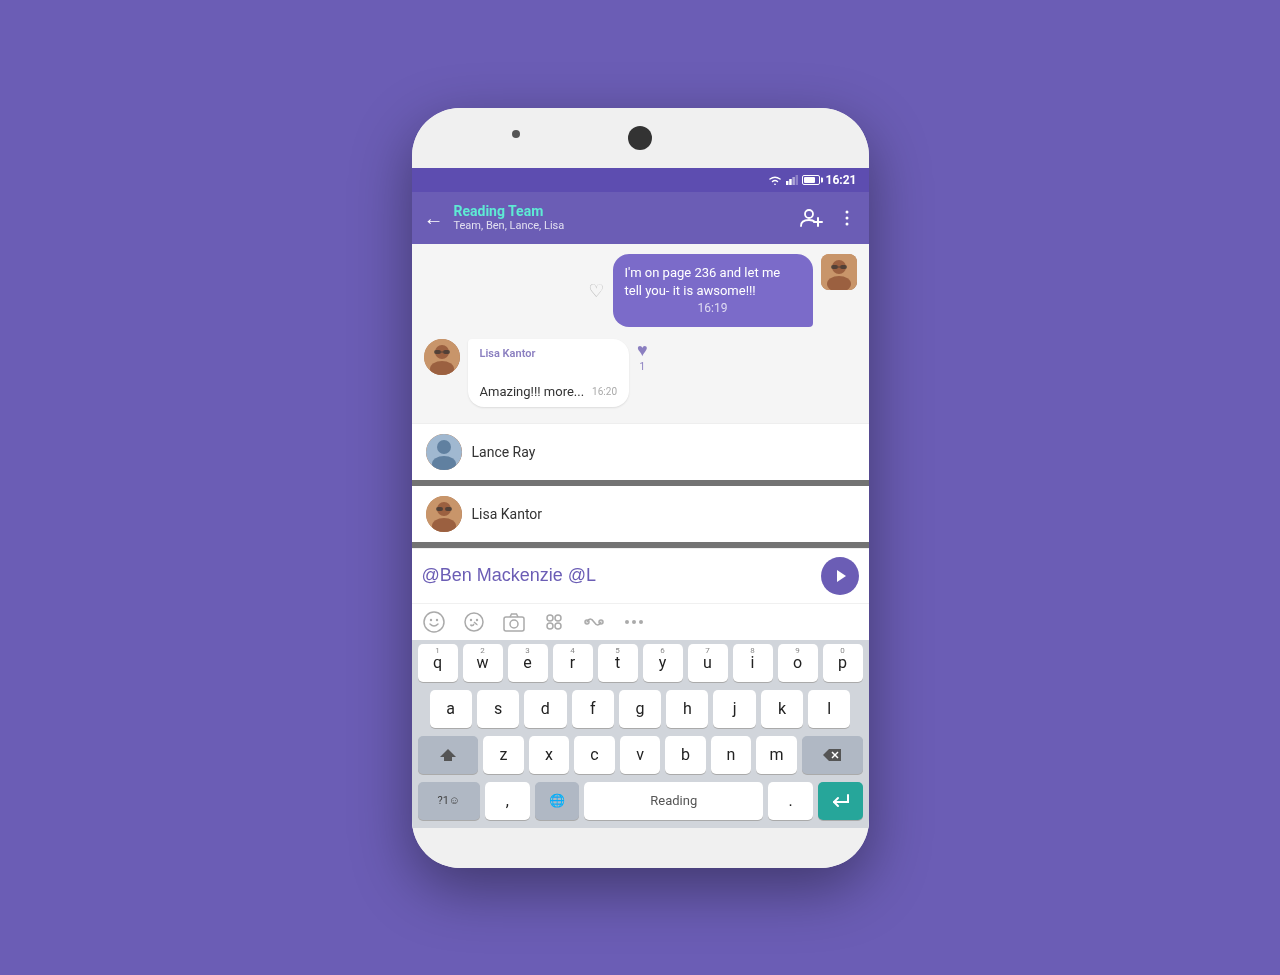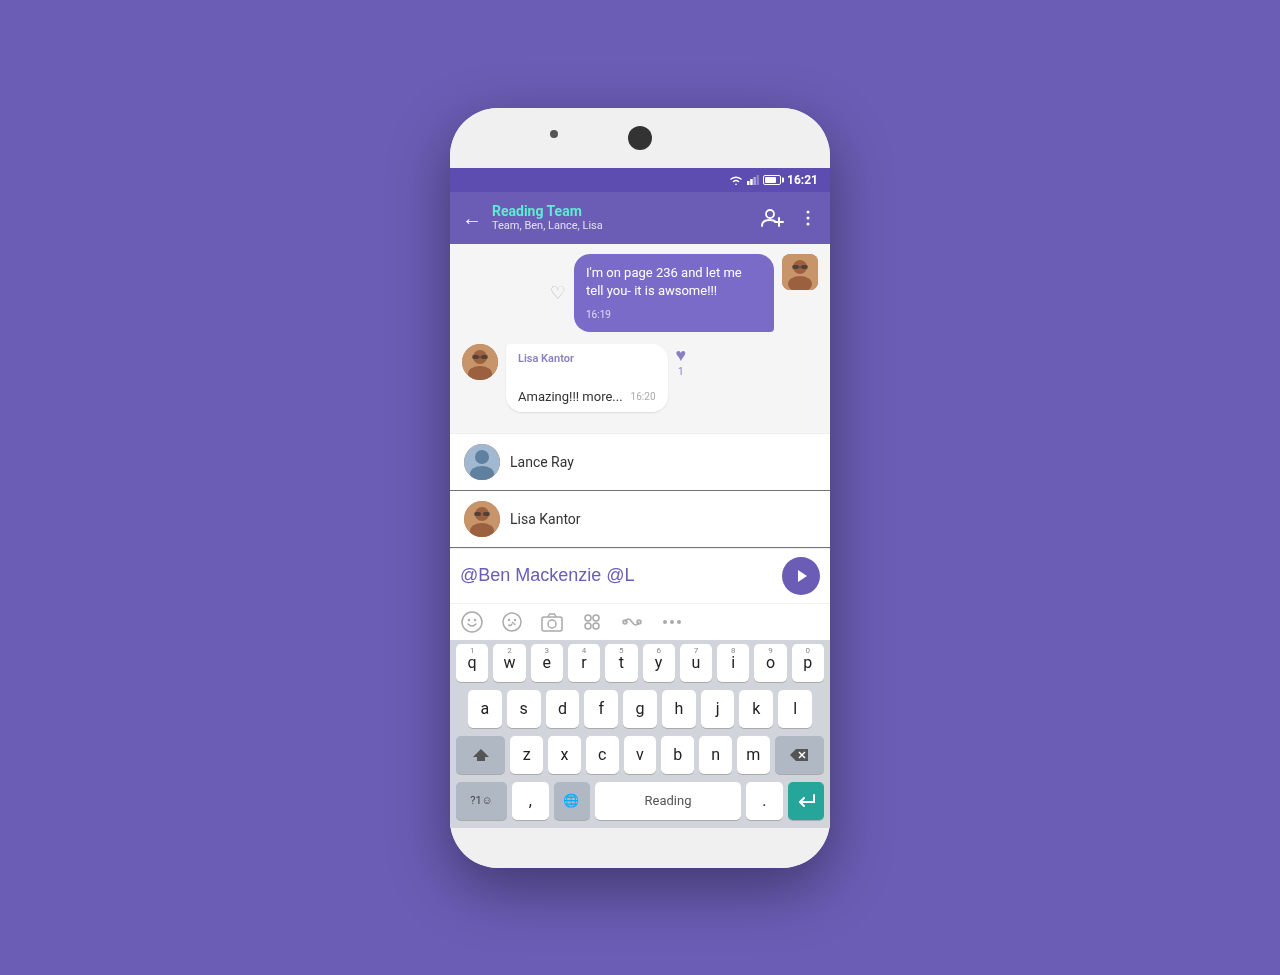--- a/index.html
+++ b/index.html
@@ -9,21 +9,21 @@
       height: 975px;
       background: #6b5db5;
       display: flex;
       align-items: center;
       justify-content: center;
       font-family: 'Roboto', Arial, sans-serif;
       overflow: hidden;
     }
 
     .phone-outer {
-      width: 380px;
+      width: 457px;
       height: 760px;
       background: #f0f0f0;
       border-radius: 48px;
       position: relative;
       box-shadow: 0 20px 60px rgba(0,0,0,0.4);
       display: flex;
       flex-direction: column;
       overflow: hidden;
     }
 
@@ -186,24 +186,24 @@
       color: white;
       border-radius: 16px 16px 4px 16px;
       padding: 10px 12px;
       max-width: 200px;
       font-size: 13px;
       line-height: 1.4;
       position: relative;
     }
 
     .outgoing-bubble .msg-time {
-      font-size: 10px;
+      font-size: 12px;
       color: rgba(255,255,255,0.75);
-      text-align: left;
-      margin-top: 8px;
+      text-align: center;
+      margin-top: 0;
     }
 
     .avatar-thumb {
       width: 36px;
       height: 36px;
       border-radius: 8px;
       background: #c0a080;
       overflow: hidden;
       flex-shrink: 0;
     }
@@ -288,21 +288,21 @@
     .mention-list {
       background: white;
       border-top: 1px solid #eee;
     }
 
     .mention-item {
       display: flex;
       align-items: center;
       gap: 10px;
       padding: 10px 14px;
-      border-bottom: 1px solid #737373;
+      border-bottom: 6px solid #737373;
       cursor: pointer;
     }
 
     .mention-avatar {
       width: 36px;
       height: 36px;
       border-radius: 50%;
       background: linear-gradient(135deg, #c8956a, #9b6040);
       display: flex;
       align-items: center;

